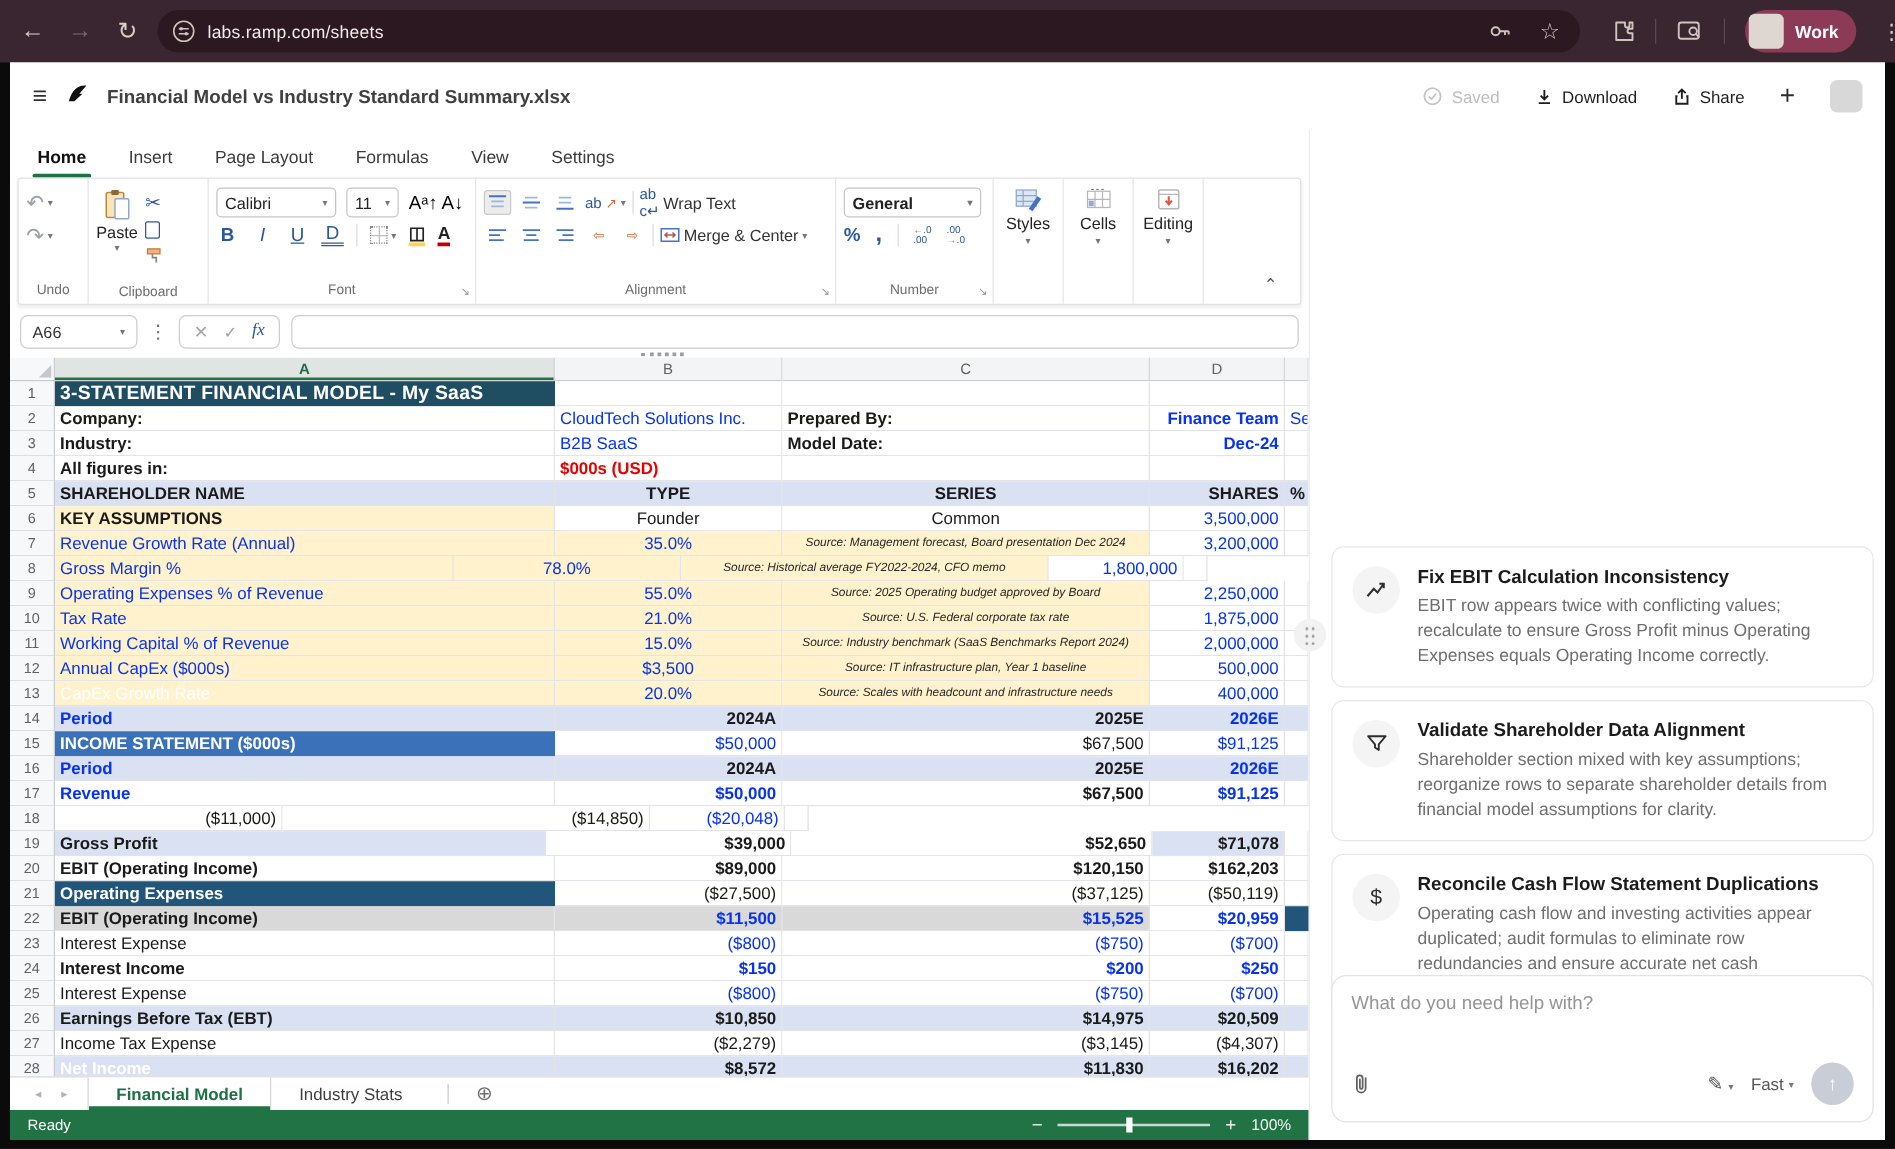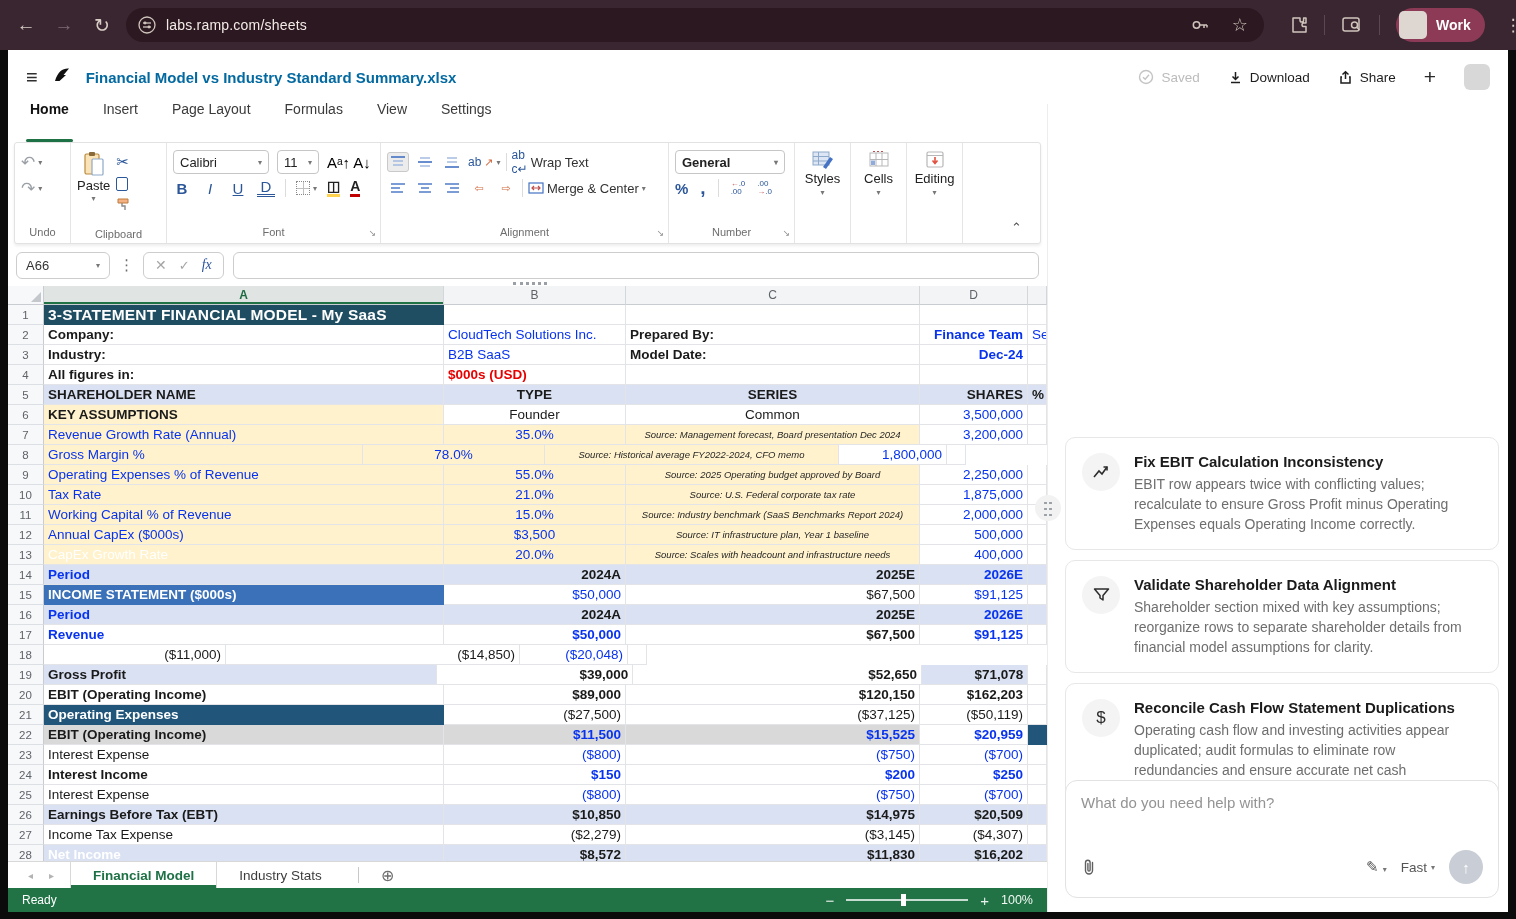--- a/index.html
+++ b/index.html
@@ -20,33 +20,33 @@
   .kebab{color:#d8cec6;font-size:17px;padding:0 4px;cursor:pointer;}
   svg.ico{display:block;}
 
   
   .page{position:absolute;left:8px;top:50px;width:1500px;height:862px;background:#fff;display:flex;flex-direction:column;}
 
   
   .titlebar{height:54px;flex:none;display:flex;align-items:center;padding:0 18px;gap:14px;background:#fff;}
   .burger{font-size:20px;color:#2f2f2f;cursor:pointer;}
   .app-logo{width:20px;height:20px;}
-  .doc-title{font-size:15px;font-weight:700;color:#0369a1;}
+  .doc-title{font-size:15px;font-weight:700;color:#404040;}
   .tb-right{margin-left:auto;display:flex;align-items:center;gap:28px;}
   .tb-item{display:flex;align-items:center;gap:7px;font-size:13.5px;color:#1d1d1d;cursor:pointer;}
   .tb-item.saved{color:#bcbcbc;cursor:default;}
   .tb-plus{font-size:21px;color:#2a2a2a;cursor:pointer;}
   .tb-avatar{width:26px;height:26px;border-radius:6px;background:#d8d8d8;}
 
   .main{flex:1;display:flex;min-height:0;}
   .workbook{width:1039px;flex:none;display:flex;flex-direction:column;position:relative;background:#fff;}
 
   
   .rtabs{height:38px;flex:none;display:flex;align-items:flex-end;gap:34px;padding:0 22px;}
-  .rtab{font-size:14px;color:#3b3b3b;padding-bottom:25px;position:relative;cursor:pointer;}
+  .rtab{font-size:14px;color:#3b3b3b;padding-bottom:9px;position:relative;cursor:pointer;}
   .rtab.active{font-weight:700;color:#111;}
   .rtab.active::after{content:"";position:absolute;left:-4px;right:-4px;bottom:0;height:3px;background:#1e7145;border-radius:2px;}
 
   
   .ribbon{height:102px;flex:none;margin:0 6px;background:#fff;border:1px solid #e2e2e2;border-radius:3px;box-shadow:0 2px 3px rgba(0,0,0,.07);display:flex;position:relative;}
   .rgroup{display:flex;flex-direction:column;border-right:1px solid #e5e5e5;padding:6px 6px 2px;position:relative;}
   .rg-label{margin-top:auto;text-align:center;font-size:11px;color:#6d6d6d;padding:2px 0 3px;}
   .launcher{position:absolute;right:4px;bottom:5px;font-size:9px;color:#909090;cursor:pointer;}
   .gray{color:#9aa0a6;} .blue{color:#2b579a;}
   .caret{font-size:8px;color:#777;}

